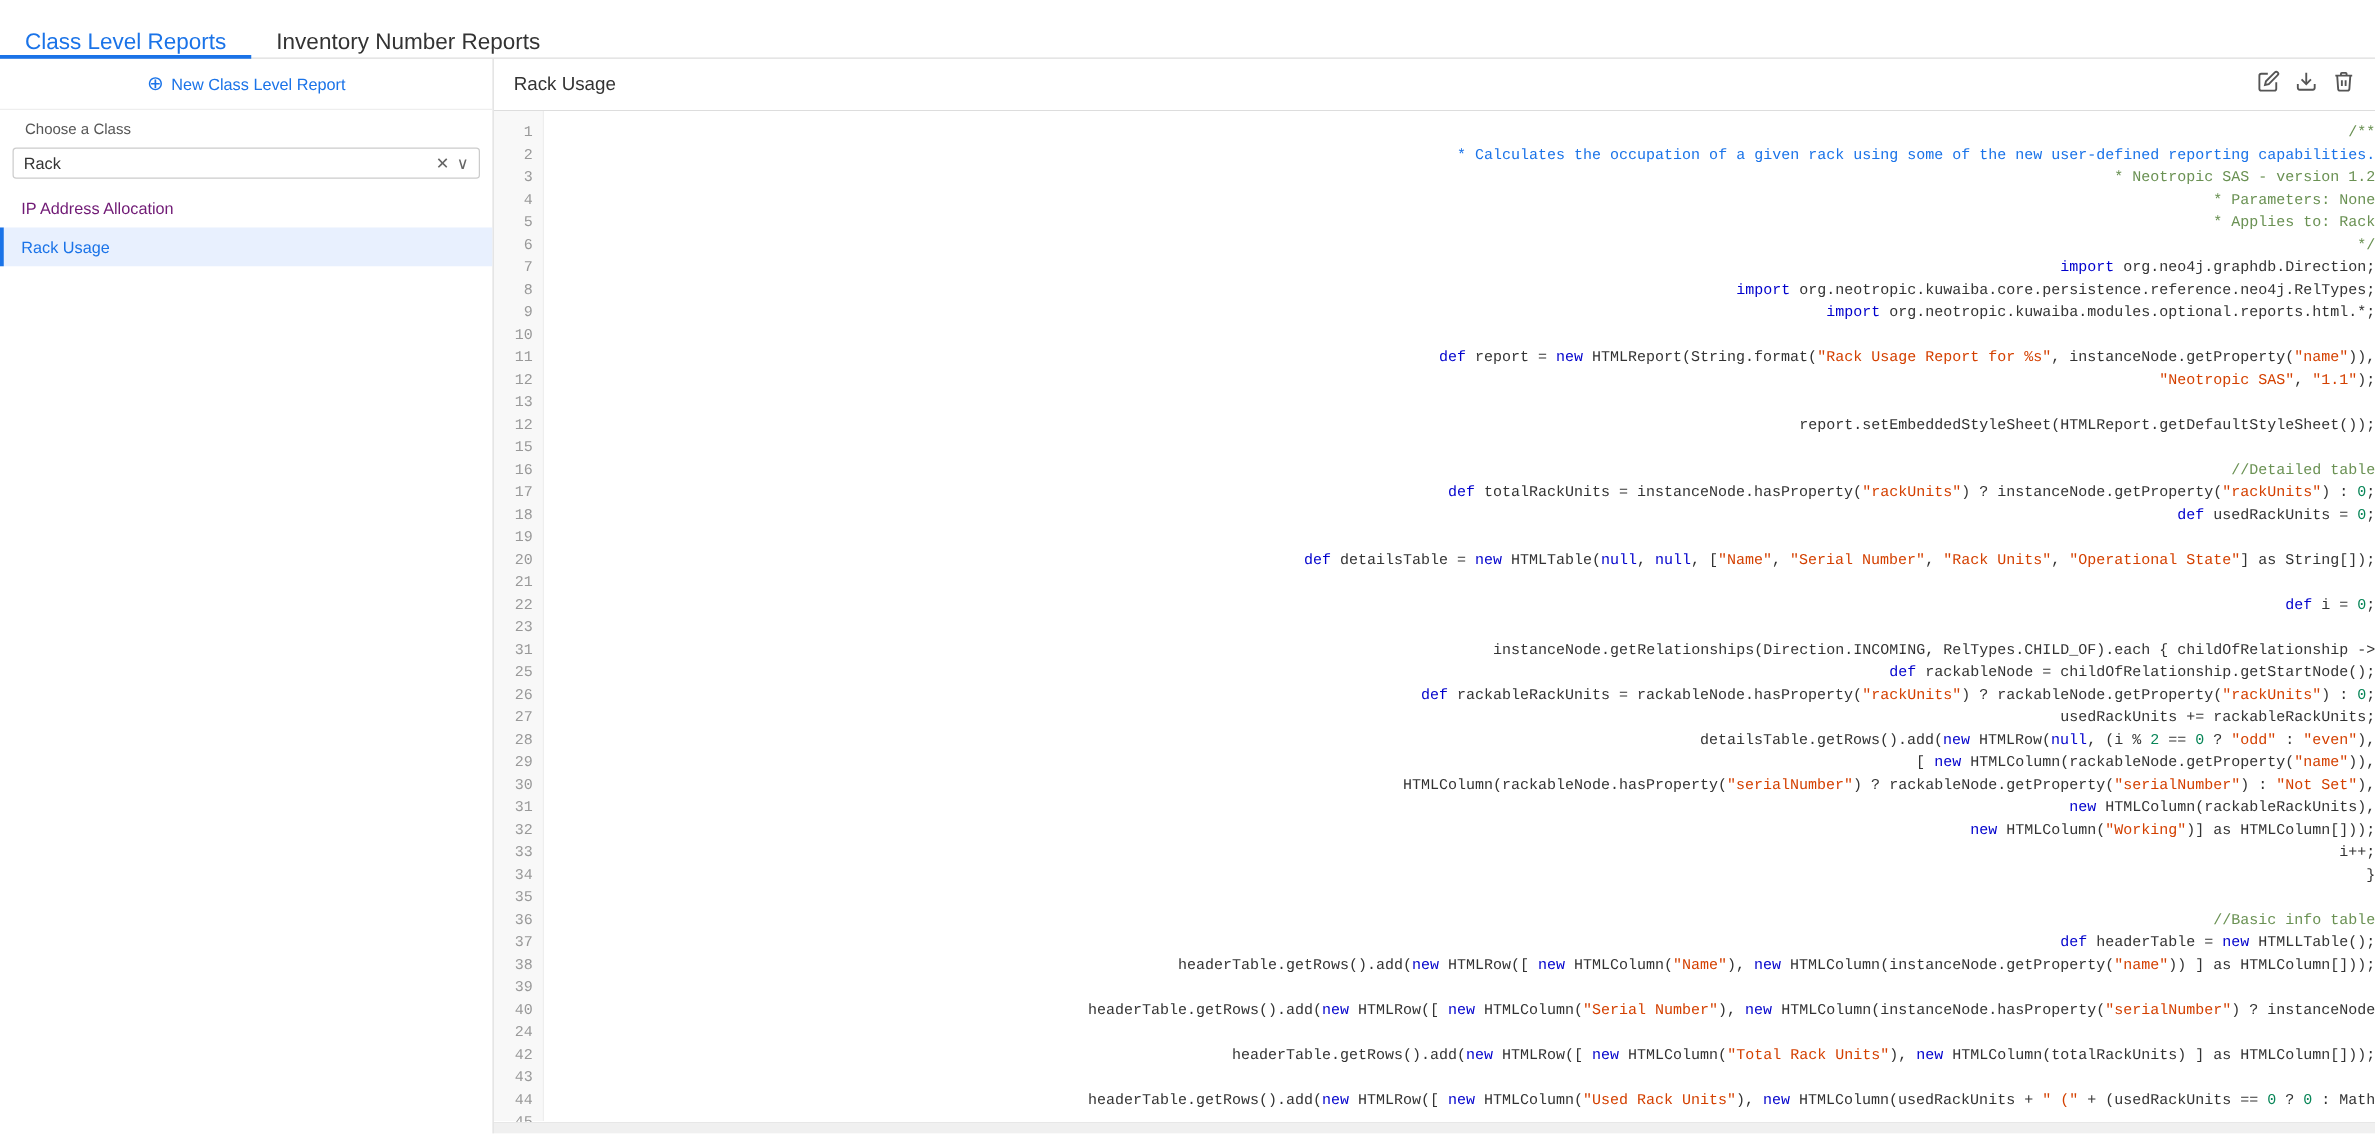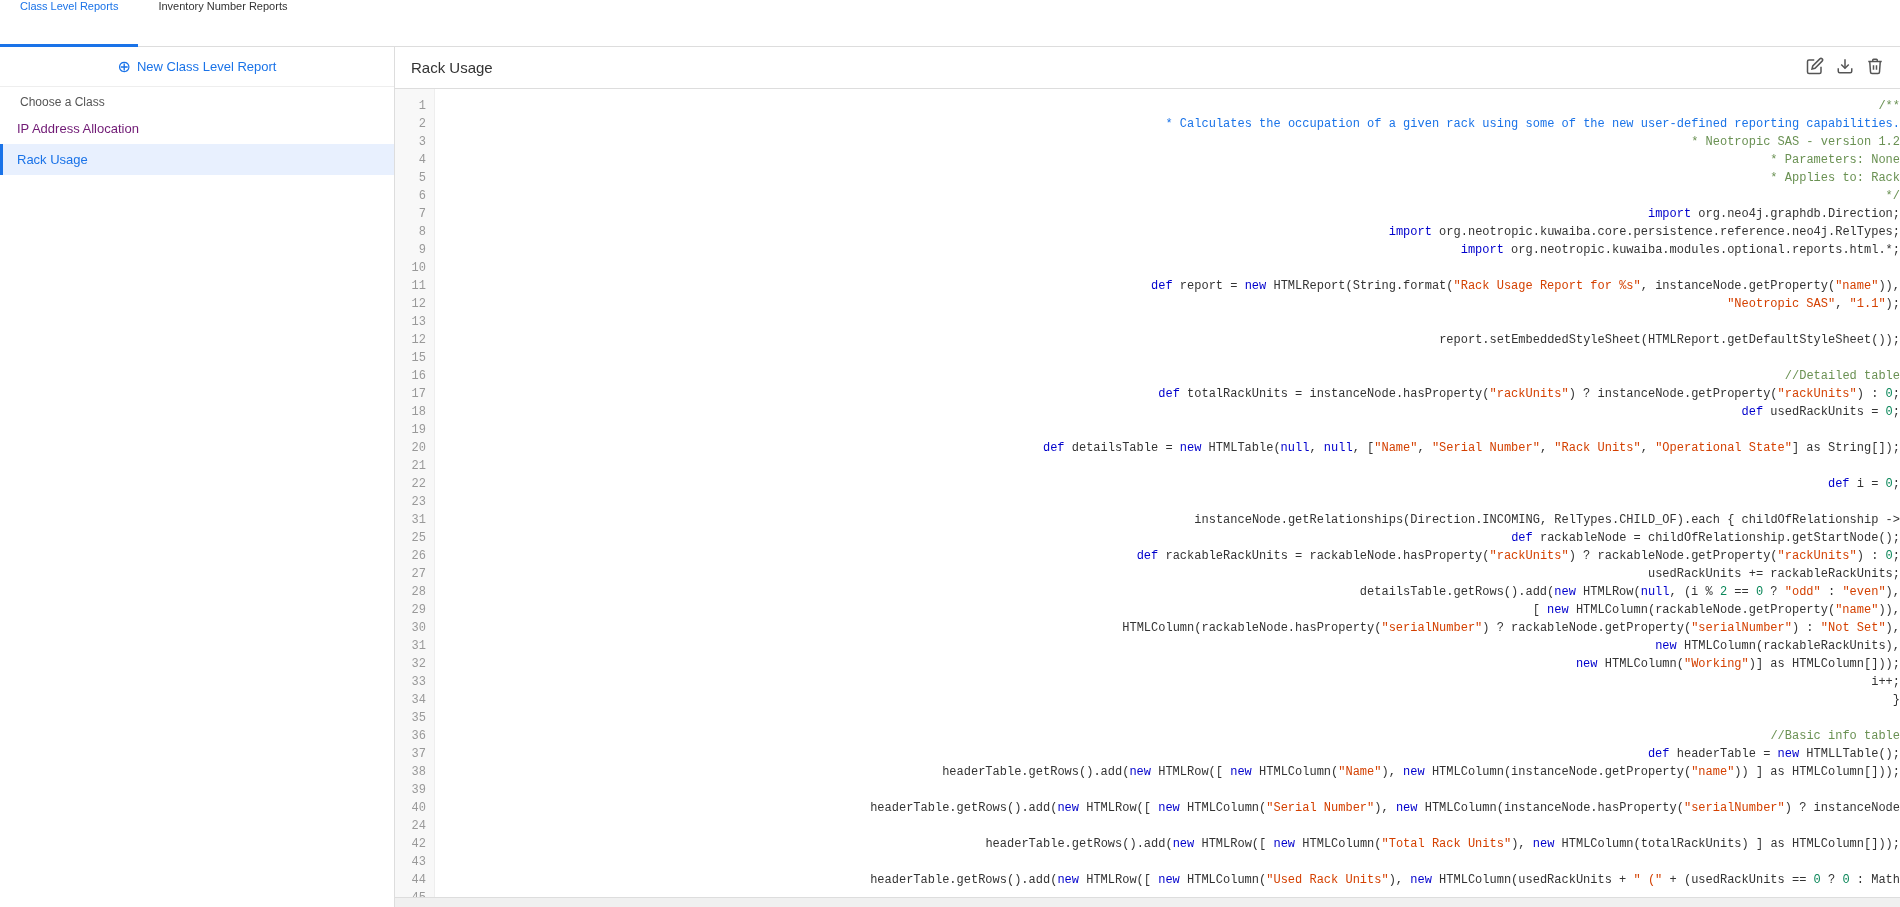--- a/index.html
+++ b/index.html
@@ -9,23 +9,23 @@
     #header {
       display: flex;
       align-items: stretch;
       border-bottom: 1px solid #ddd;
       height: 47px;
       flex-shrink: 0;
     }
     .tab {
       padding: 0 20px;
       display: flex;
-      align-items: flex-start;
-      cursor: pointer;
-      font-size: 11px;
+      align-items: flex-end;
+      cursor: pointer;
+      font-size: 18px;
       color: #333;
       border-bottom: 3px solid transparent;
       margin-bottom: -1px;
     }
     .tab.active {
       border-bottom: 3px solid #1a73e8;
       color: #1a73e8;
       font-weight: 500;
     }
 
@@ -192,20 +192,27 @@
 </div>
 
 <div id="main">
   <div id="sidebar">
     <div id="new-report-btn">
       <span style="font-size:16px; color:#1a73e8;">⊕</span>
       <span>New Class Level Report</span>
     </div>
     <div id="choose-class-label">
       <span>Choose a Class</span>
+    </div>
+    <div id="class-selector">
+      <span class="class-name">Rack</span>
+      <div class="selector-icons">
+        <span>✕</span>
+        <span>∨</span>
+      </div>
     </div>
     <div id="nav-list">
       <div class="nav-item">IP Address Allocation</div>
       <div class="nav-item active">Rack Usage</div>
     </div>
   </div>
 
   <div id="editor-panel">
     <div id="editor-header">
       <span id="editor-title">Rack Usage</span>

